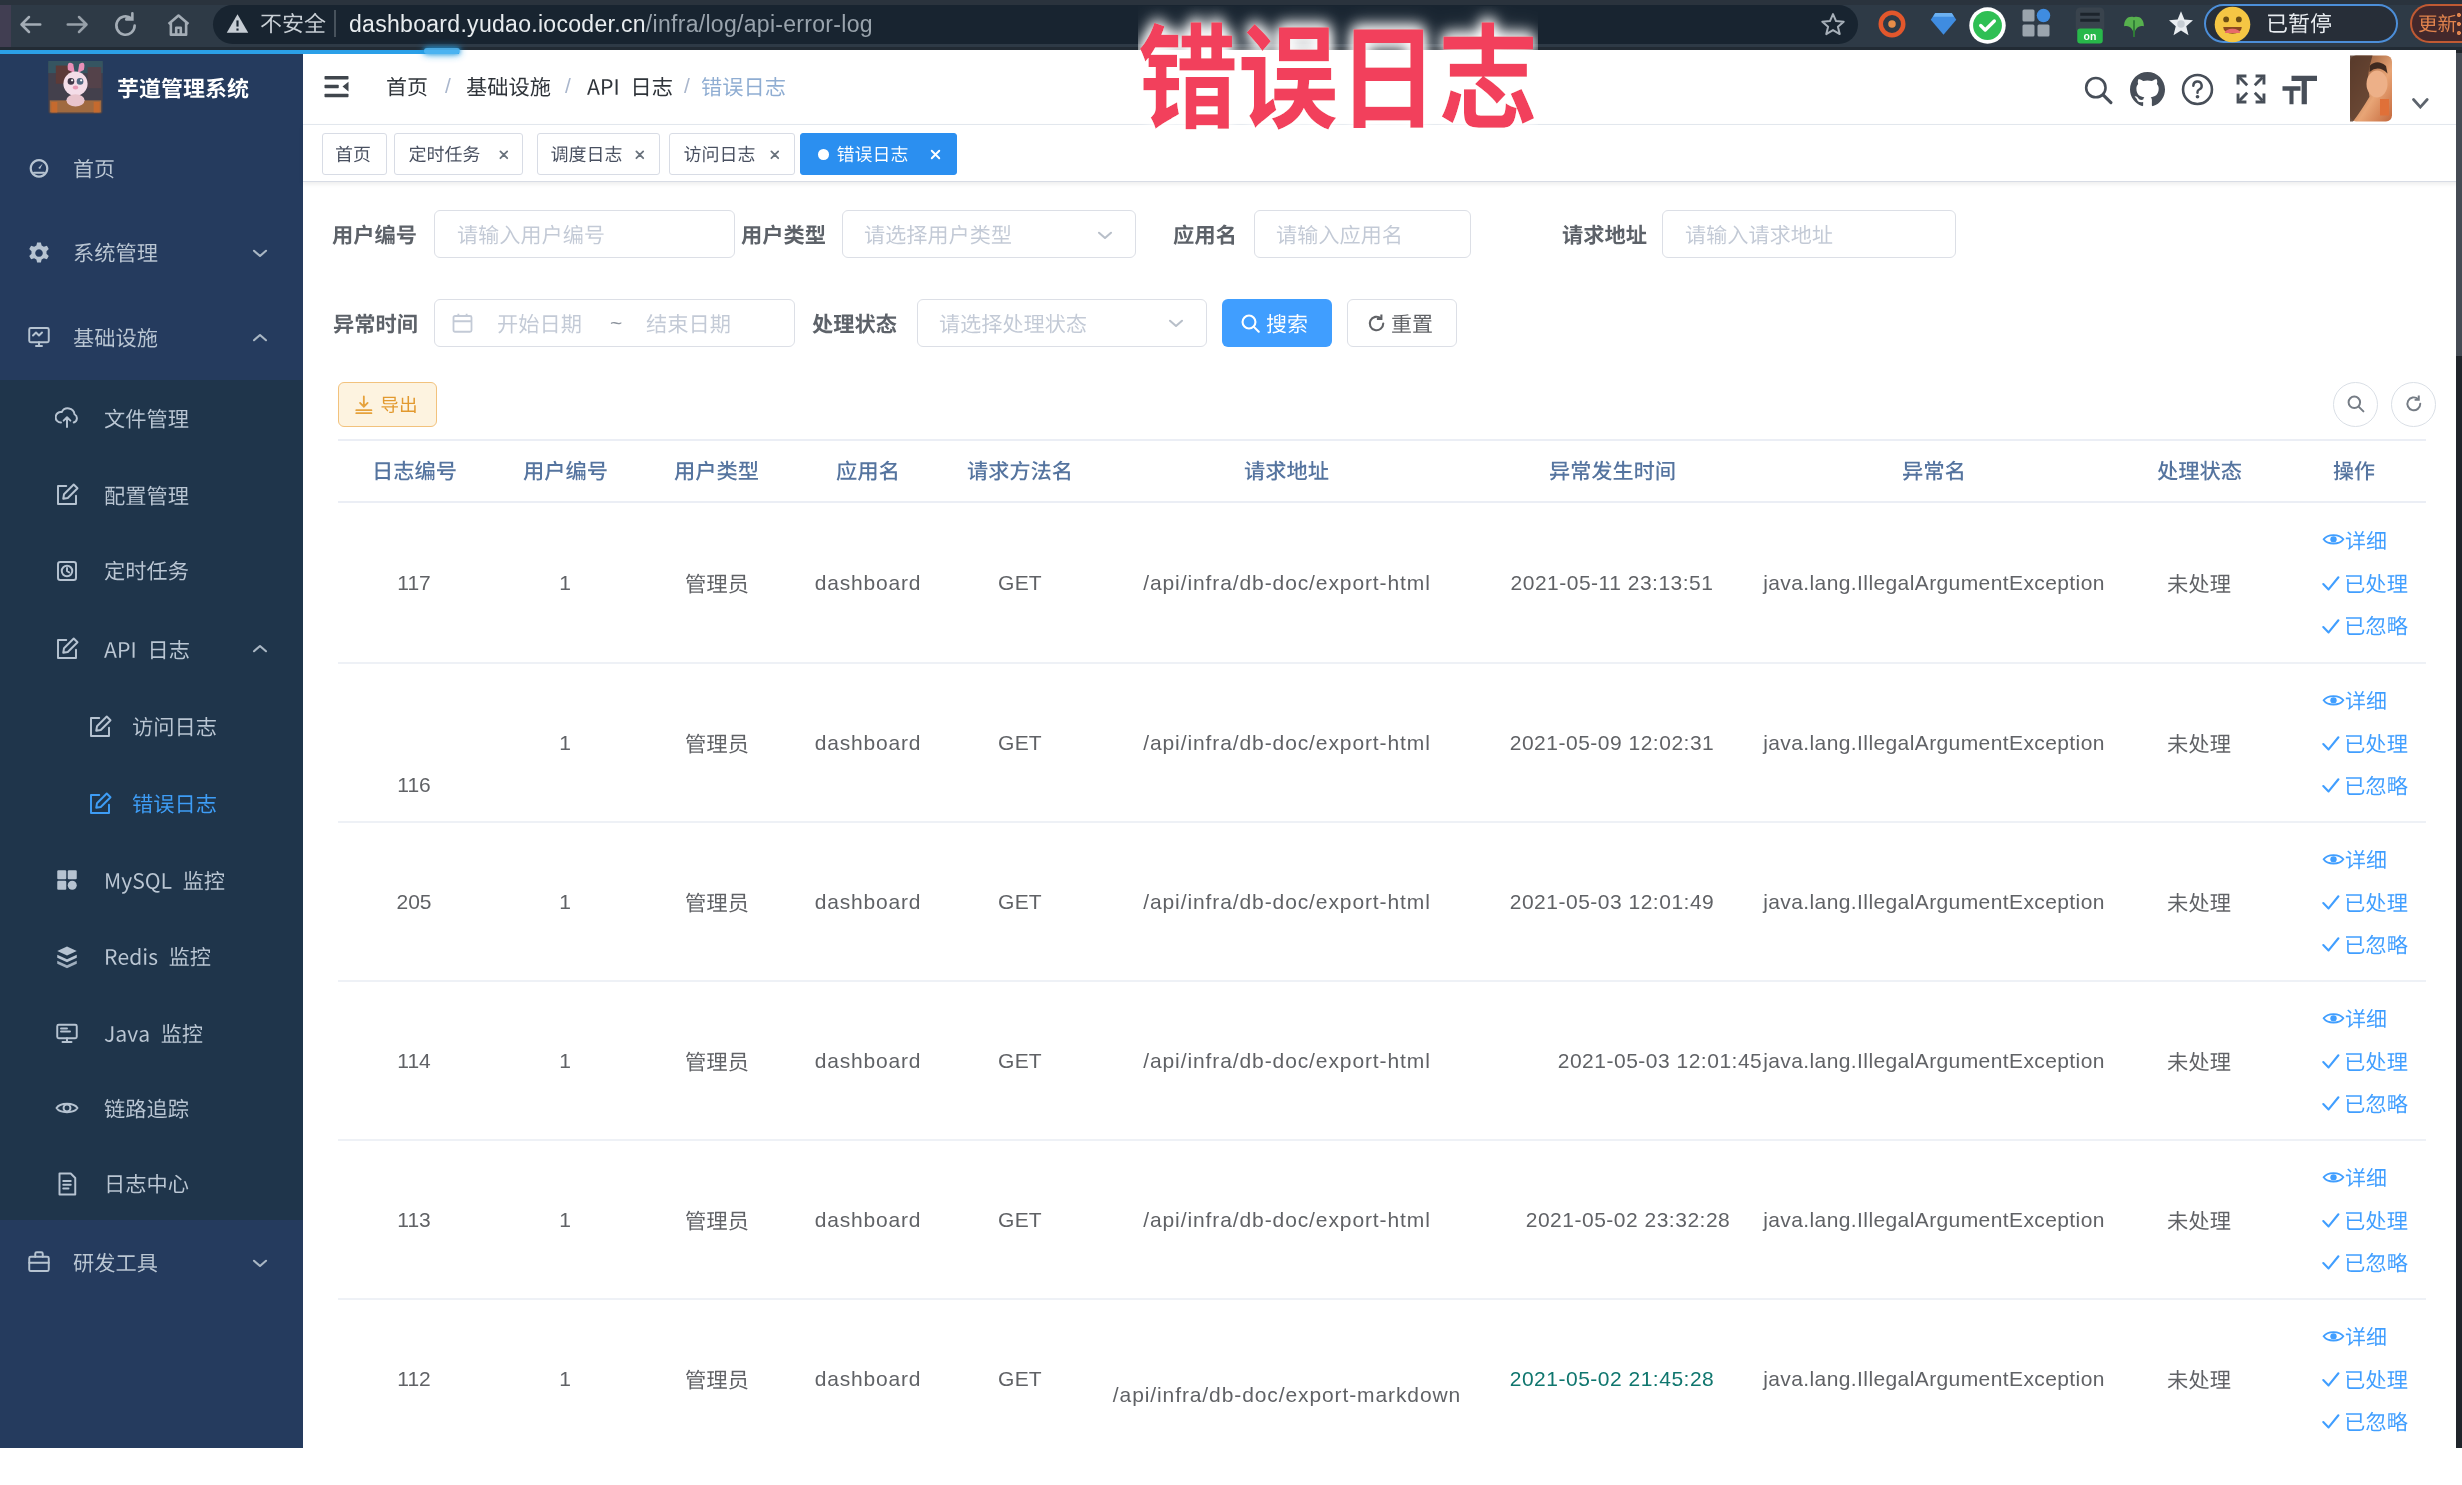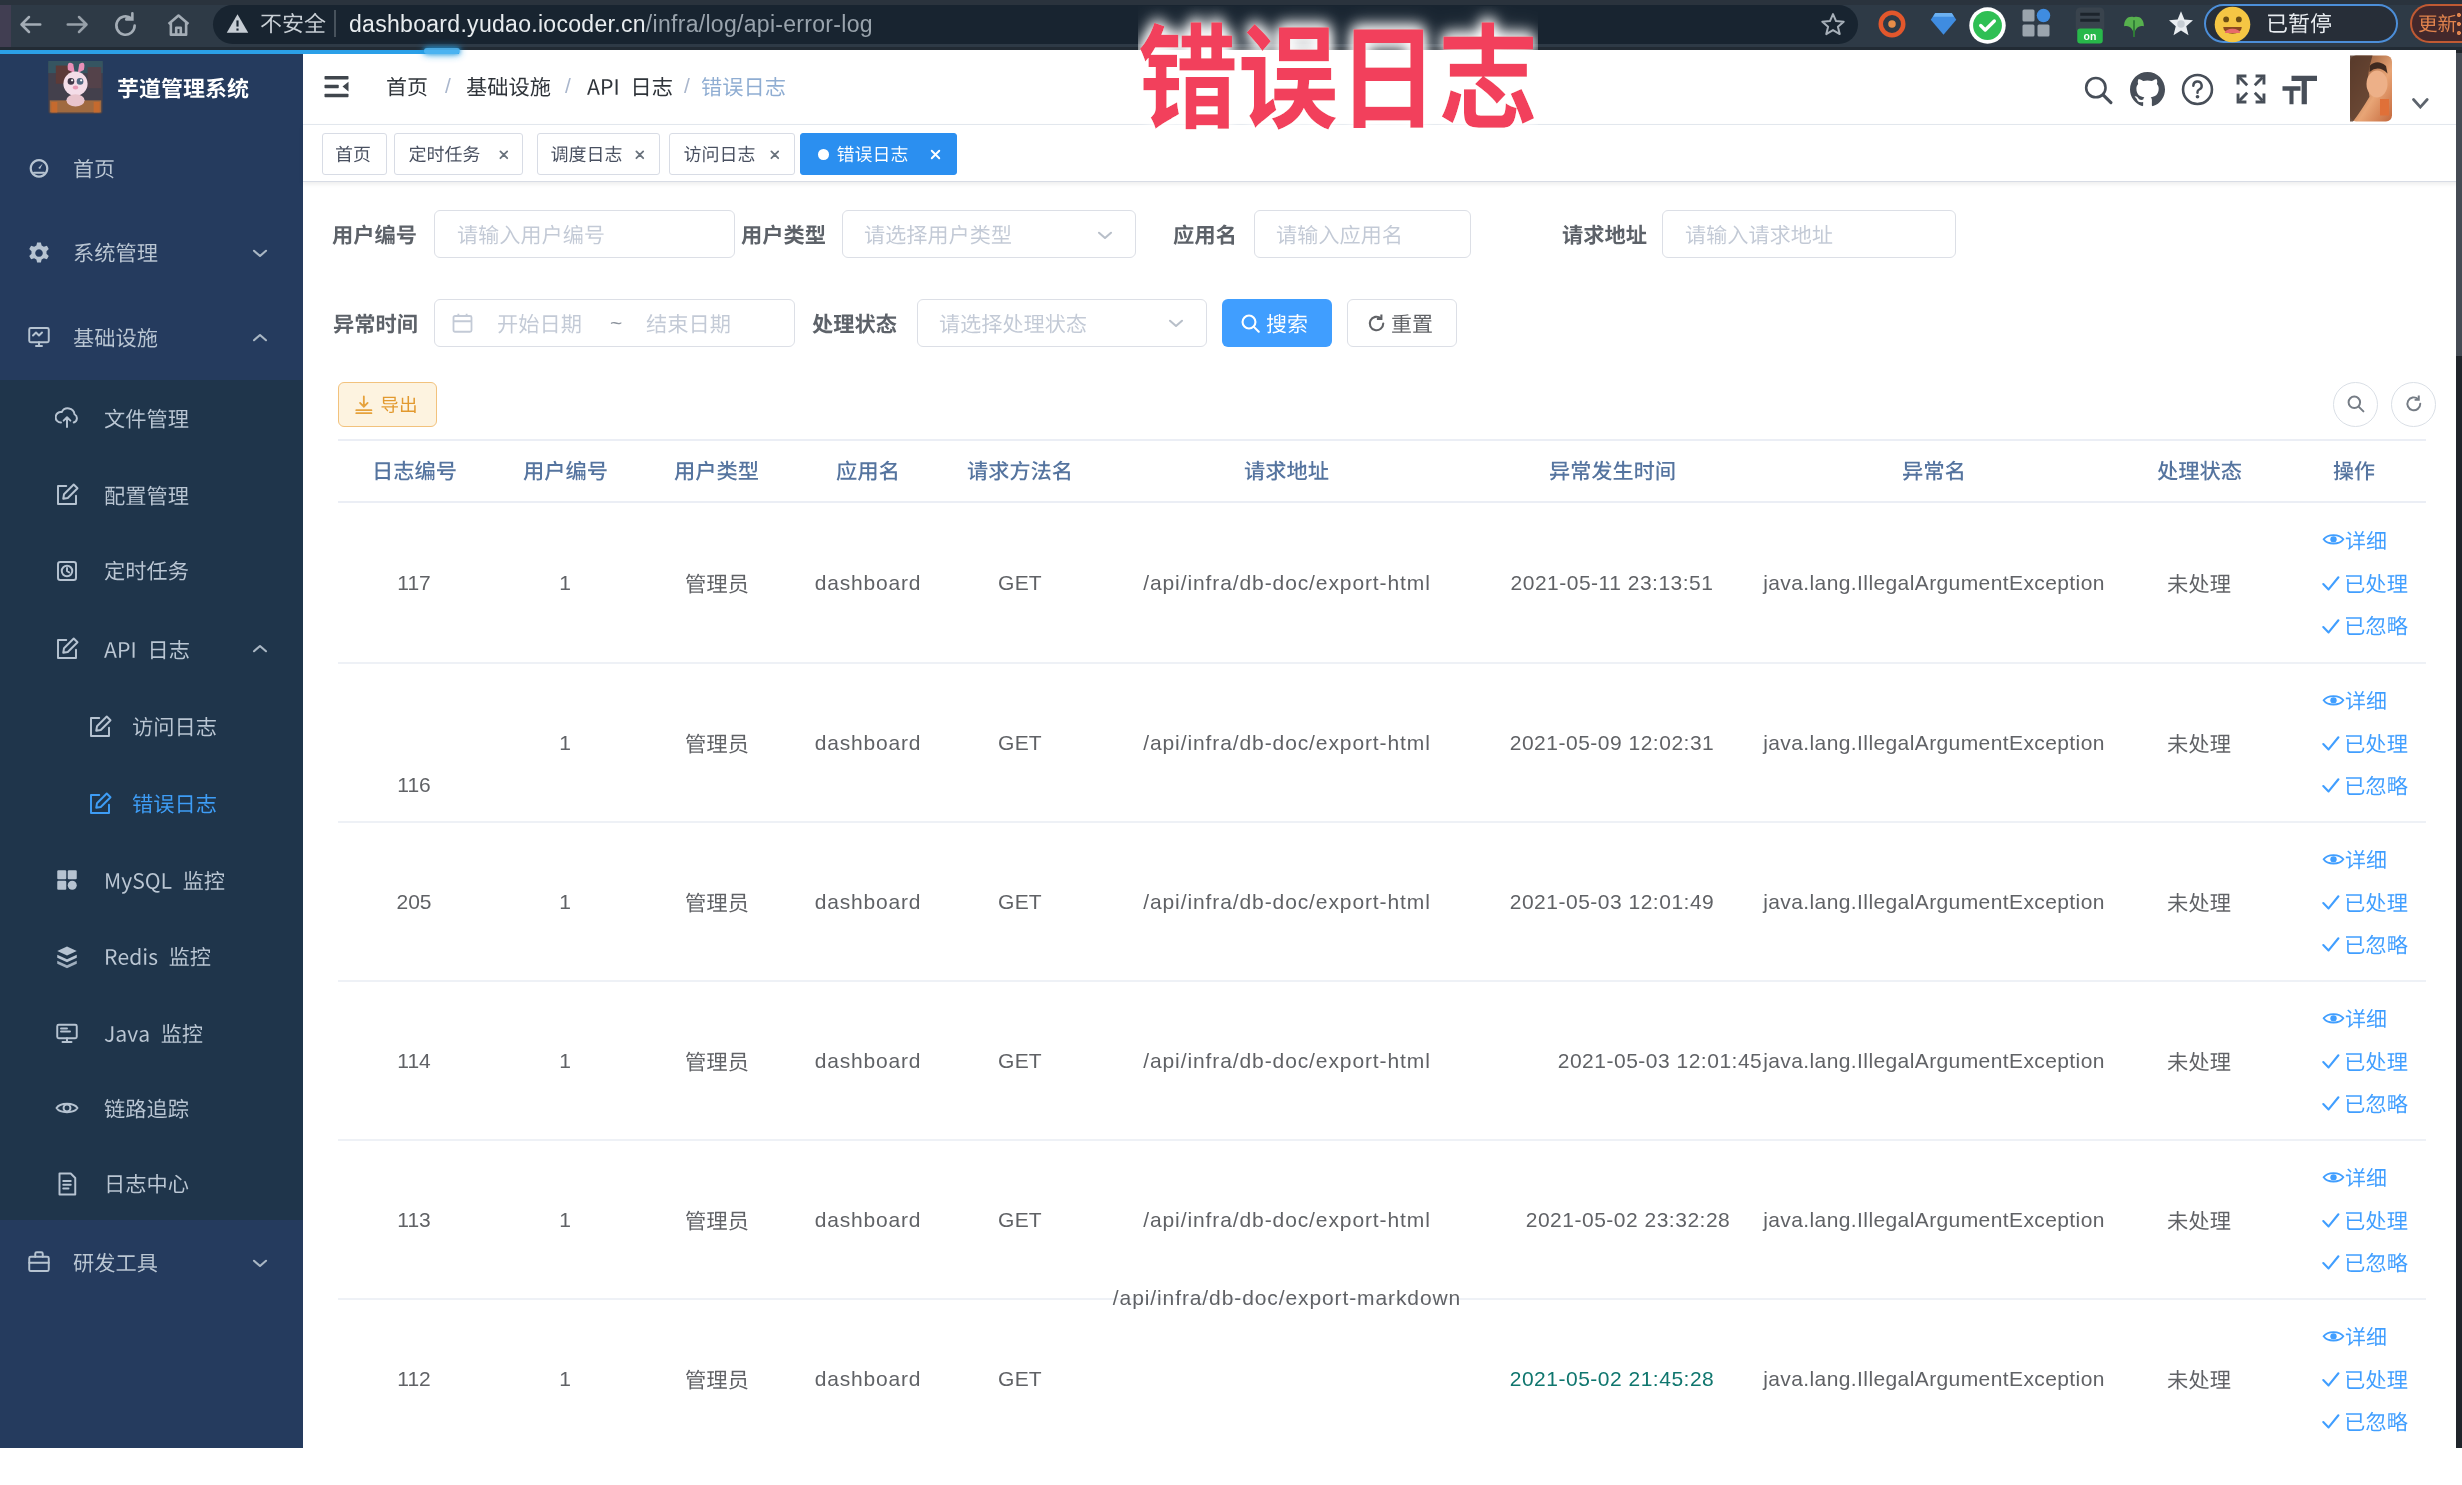--- a/index.html
+++ b/index.html
@@ -823,21 +823,21 @@
       <use href="#g50"></use>
     </svg>
     <div style="position:absolute;left:338px;top:1298px;width:2088px;height:1.5px;background:#eef1f6;"></div>
     <div style="position:absolute;top:1363px;font:normal 21px 'Liberation Sans',sans-serif;color:#606266;line-height:32px;white-space:pre;left:414px;transform:translateX(-50%);">112</div>
     <div style="position:absolute;top:1363px;font:normal 21px 'Liberation Sans',sans-serif;color:#606266;line-height:32px;white-space:pre;left:565px;transform:translateX(-50%);">1</div>
     <svg style="position:absolute;left:685px;top:1363px;color:#606266;" width="64" height="31" viewBox="0 0 3000 1448">
       <use href="#g46"></use>
     </svg>
     <div style="position:absolute;top:1363px;font:normal 21px 'Liberation Sans',sans-serif;color:#606266;line-height:32px;white-space:pre;letter-spacing:0.8px;left:868px;transform:translateX(-50%);">dashboard</div>
     <div style="position:absolute;top:1363px;font:normal 21px 'Liberation Sans',sans-serif;color:#606266;line-height:32px;white-space:pre;letter-spacing:0.2px;left:1020px;transform:translateX(-50%);">GET</div>
-    <div style="position:absolute;top:1282px;font:normal 21px 'Liberation Sans',sans-serif;color:#606266;line-height:32px;white-space:pre;letter-spacing:0.9px;left:1287px;transform:translateX(-50%);">/api/infra/db-doc/export-markdown</div>
+    <div style="position:absolute;top:1379px;font:normal 21px 'Liberation Sans',sans-serif;color:#606266;line-height:32px;white-space:pre;letter-spacing:0.9px;left:1287px;transform:translateX(-50%);">/api/infra/db-doc/export-markdown</div>
     <div style="position:absolute;top:1363px;font:normal 21px 'Liberation Sans',sans-serif;color:#0f766e;line-height:32px;white-space:pre;letter-spacing:0.5px;left:1612px;transform:translateX(-50%);">2021-05-02 21:45:28</div>
     <div style="position:absolute;top:1363px;font:normal 21px 'Liberation Sans',sans-serif;color:#606266;line-height:32px;white-space:pre;letter-spacing:0.4px;left:1934px;transform:translateX(-50%);">java.lang.IllegalArgumentException</div>
     <svg style="position:absolute;left:2167px;top:1363px;color:#606266;" width="64" height="31" viewBox="0 0 3000 1448">
       <use href="#g47"></use>
     </svg>
     <svg style="position:absolute;left:2322px;top:1328px" width="23" height="16.7" viewBox="0 0 30 22">
 <path d="M2 11 C7 3.5 23 3.5 28 11 C23 18.5 7 18.5 2 11 Z" fill="none" stroke="#409eff" stroke-width="2.4"></path>
       <circle cx="15" cy="11" r="4.2" fill="#409eff"></circle>
     </svg>
     <svg style="position:absolute;left:2345px;top:1320px;color:#409eff;" width="42" height="31" viewBox="0 0 2000 1448">

